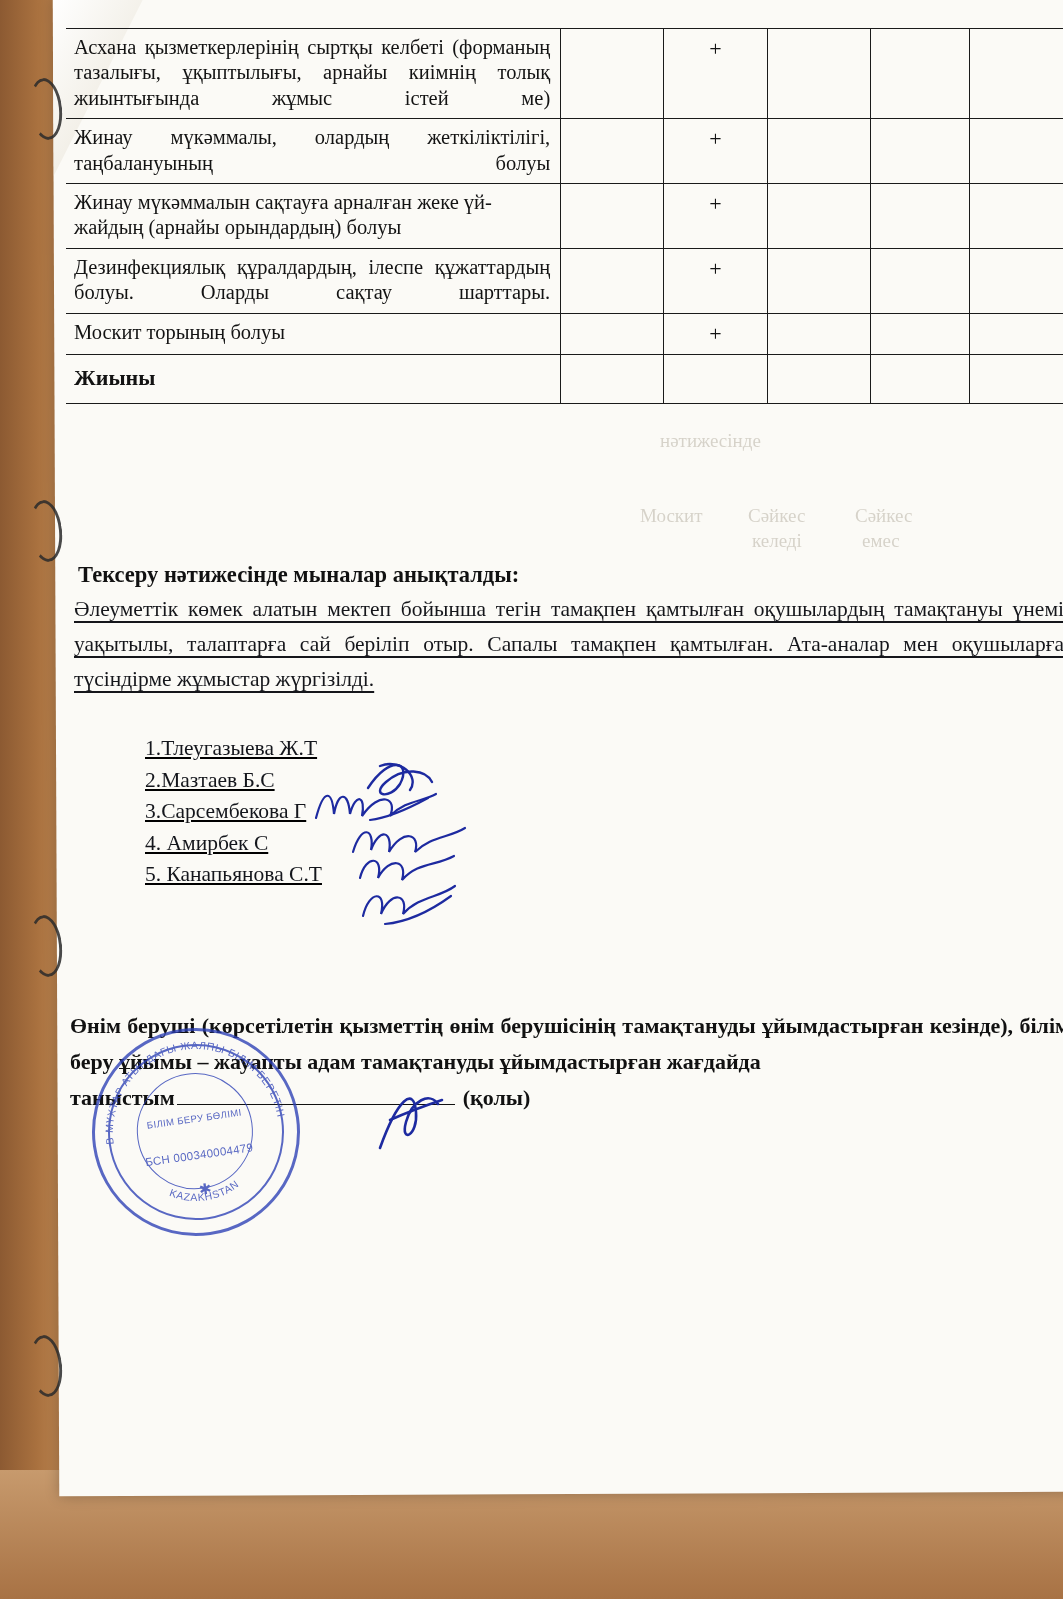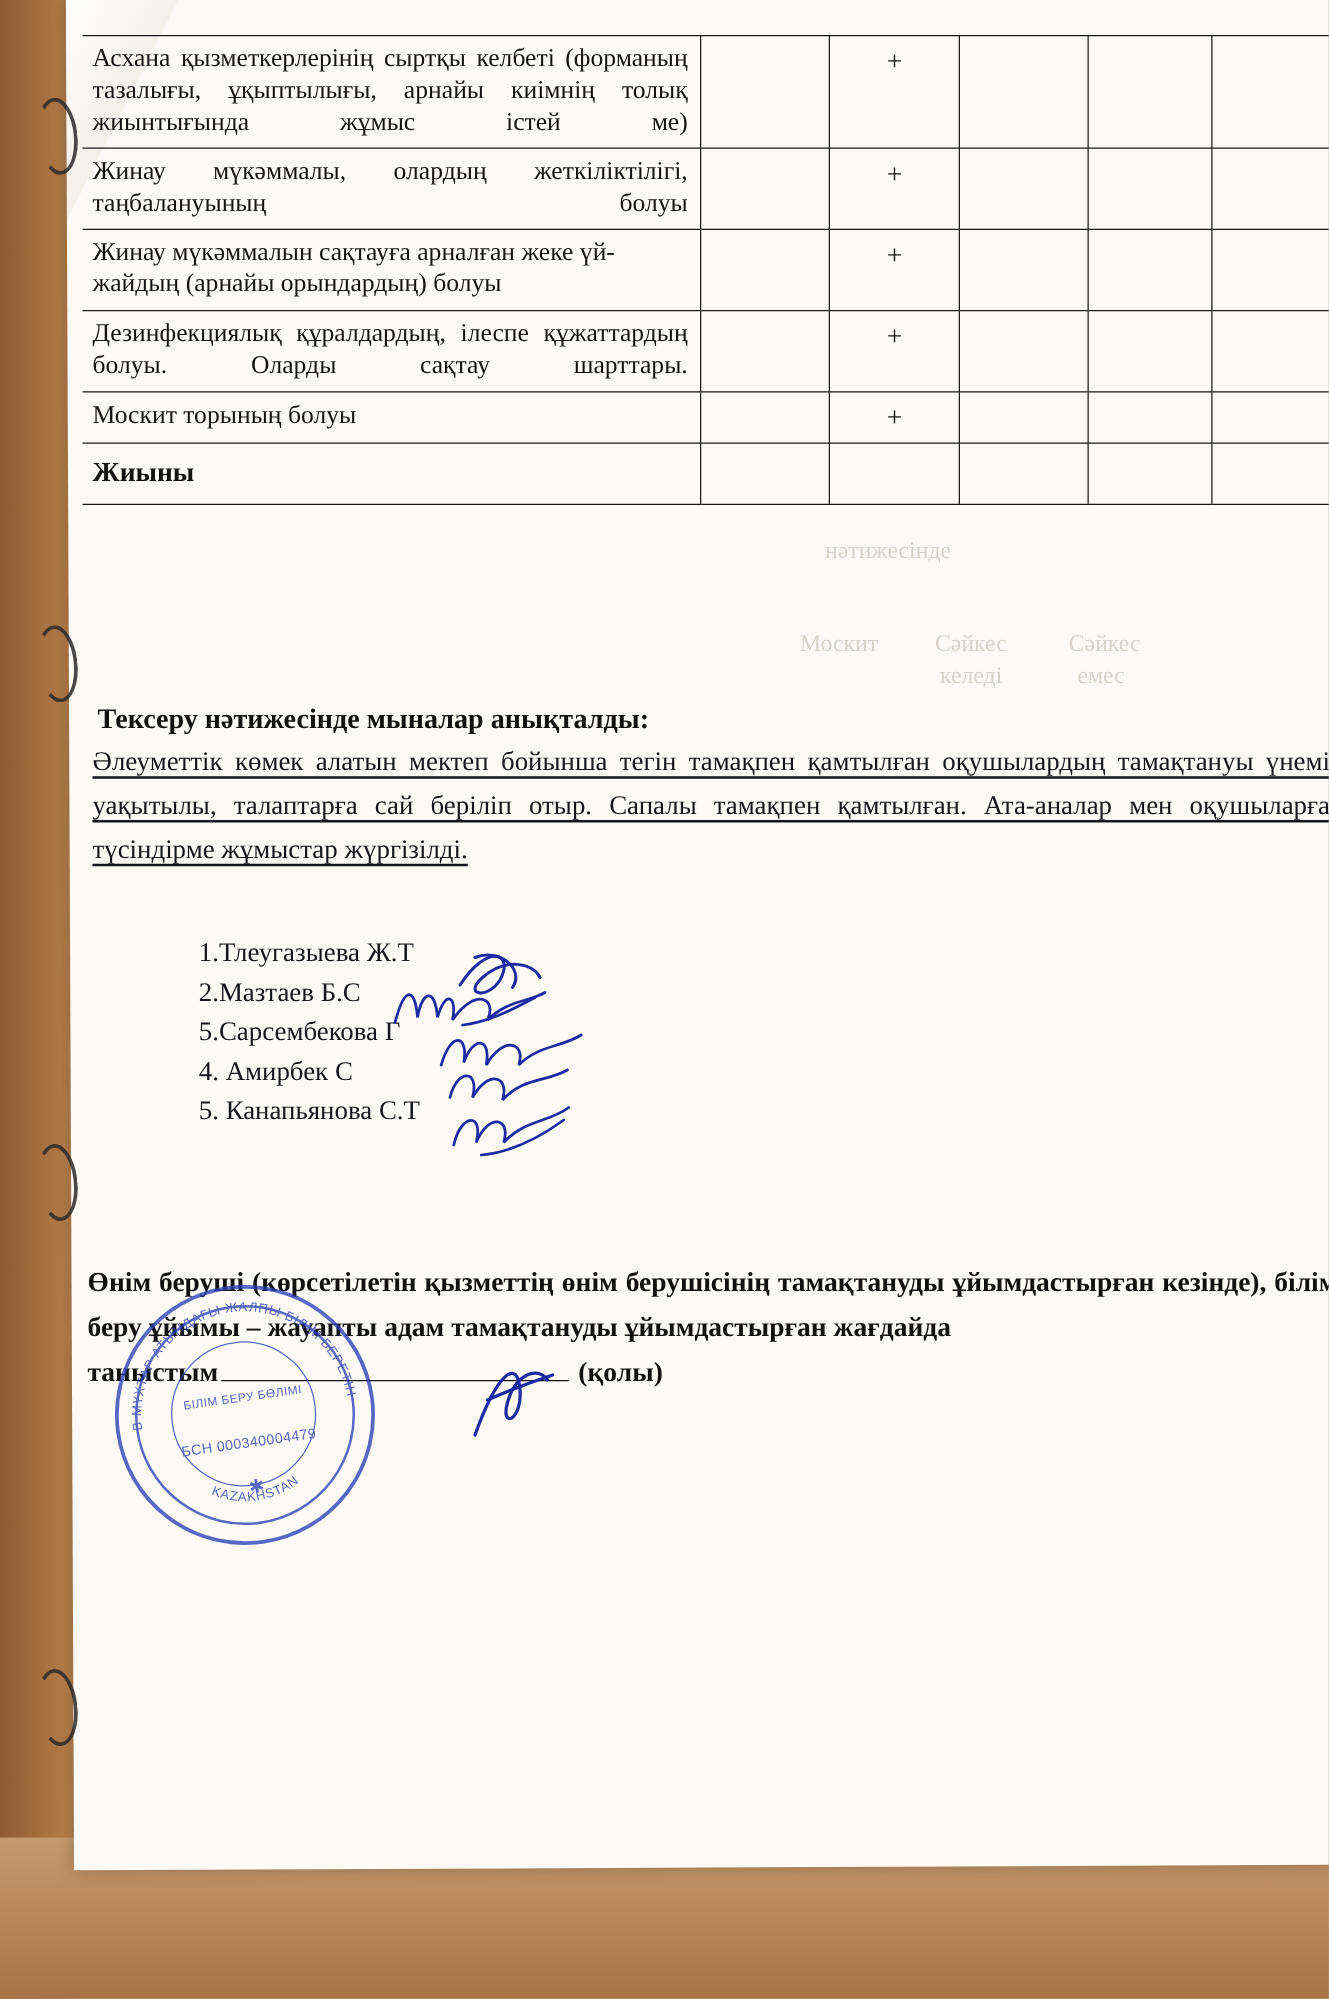--- a/index.html
+++ b/index.html
@@ -154,23 +154,24 @@
     top: 730px;
     width: 600px;
   }
   .signatures .title {
     font-size: 22.5px;
     font-weight: bold;
     margin-bottom: 5px;
     color: #111;
   }
   .signatures ol {
-    margin: 17px;
+    margin: 3px;
     padding: 0;
     list-style: none;
+    text-decoration: underline;
   }
   .signatures li {
     font-size: 21.5px;
     line-height: 1.47;
     padding-left: 62px;
     color: #14161c;
     position: relative;
   }
 
   
@@ -354,21 +355,21 @@
 
     <div class="results">
       <h2>Тексеру нәтижесінде мыналар анықталды:</h2>
       <p>Әлеуметтік көмек алатын  мектеп бойынша тегін тамақпен қамтылған оқушылардың тамақтануы үнемі уақытылы, талаптарға сай беріліп отыр. Сапалы тамақпен қамтылған. Ата-аналар мен оқушыларға түсіндірме жұмыстар жүргізілді.</p>
     </div>
 
     <div class="signatures">
       <ol>
         <li>1.Тлеугазыева Ж.Т</li>
         <li>2.Мазтаев Б.С</li>
-        <li>5.Сарсембекова Г</li>
+        <li>3.Сарсембекова Г</li>
         <li>4. Амирбек С</li>
         <li>5. Канапьянова С.Т</li>
       </ol>
     </div>
 
     <svg class="scribble" style="left:360px; top:748px; width:120px; height:180px;" viewBox="0 0 120 180">
       <g fill="none" stroke="#1d2aa0" stroke-width="2.4" stroke-linecap="round">
         <path d="M8 40 C 30 6, 52 14, 40 36 C 30 52, 10 48, 26 34 C 44 18, 66 22, 72 34"></path>
         <path d="M20 18 C 40 10, 60 28, 50 42"></path>
       </g>

